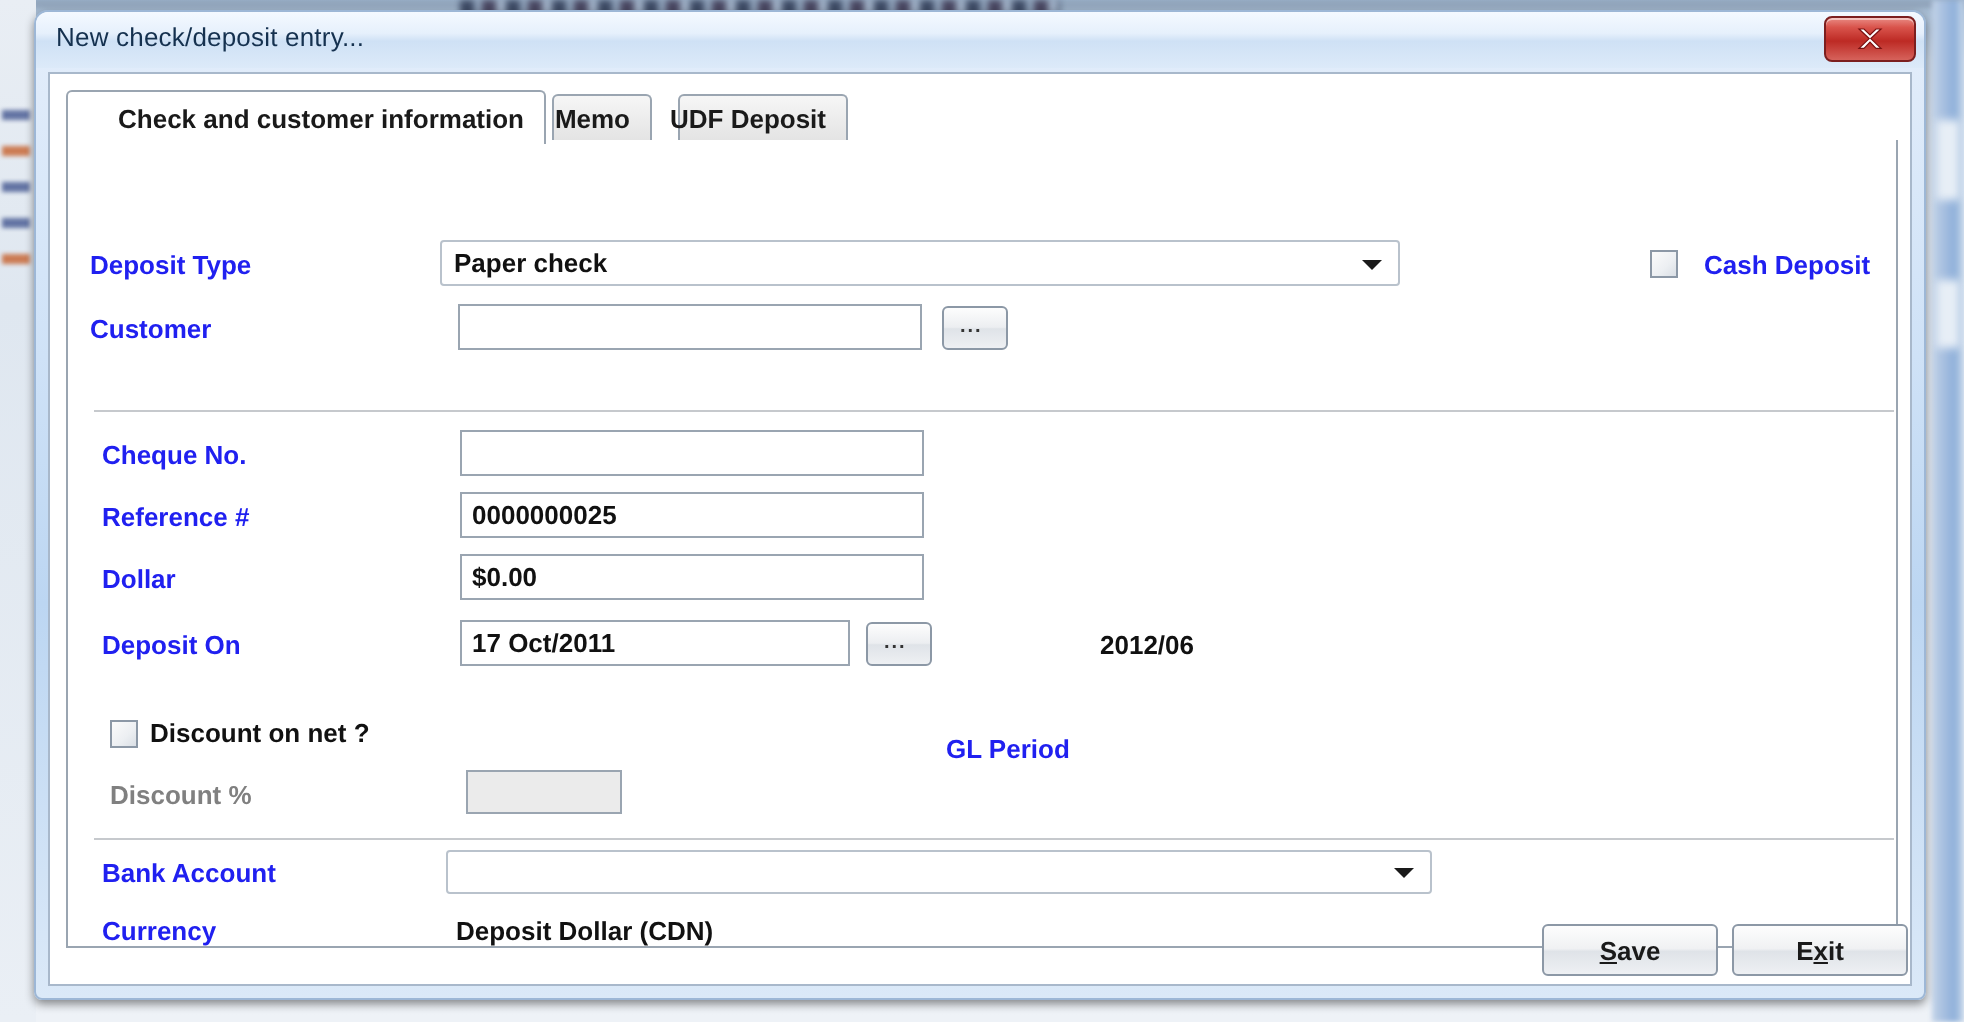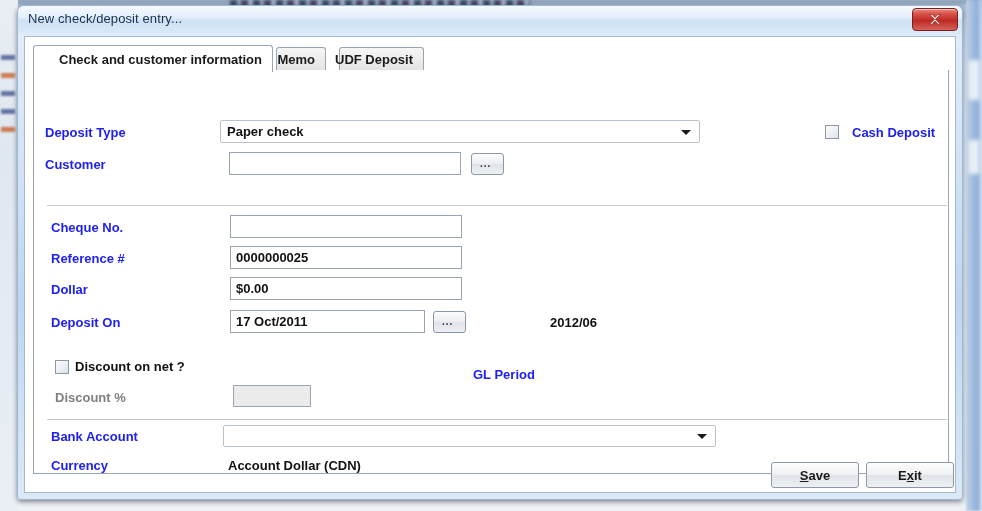--- a/index.html
+++ b/index.html
@@ -324,21 +324,21 @@
     <input class="txt disabled" style="left: 208px; top: 348px; width: 78px; height: 22px;" disabled="" value="">
 
     <div class="sep" style="left:22px;top:382px;width:900px;"></div>
 
     <div class="lbl" style="left:26px;top:392px;">Bank Account</div>
     <div class="combo" style="left:198px;top:388px;width:493px;height:22px;">
       <span class="caret"></span>
     </div>
 
     <div class="lbl" style="left:26px;top:421px;">Currency</div>
-    <div class="val" style="left:203px;top:421px;">Account Dollar (CDN)</div>
+    <div class="val" style="left:203px;top:421px;">Deposit Dollar (CDN)</div>
 
   </div>
 
   <div class="btn" style="left:753px;top:456px;">
     <span></span>
       <u>S</u>
       <span>ave</span>
   </div>
   <div class="btn" style="left:848px;top:456px;">
     <span>E</span>

